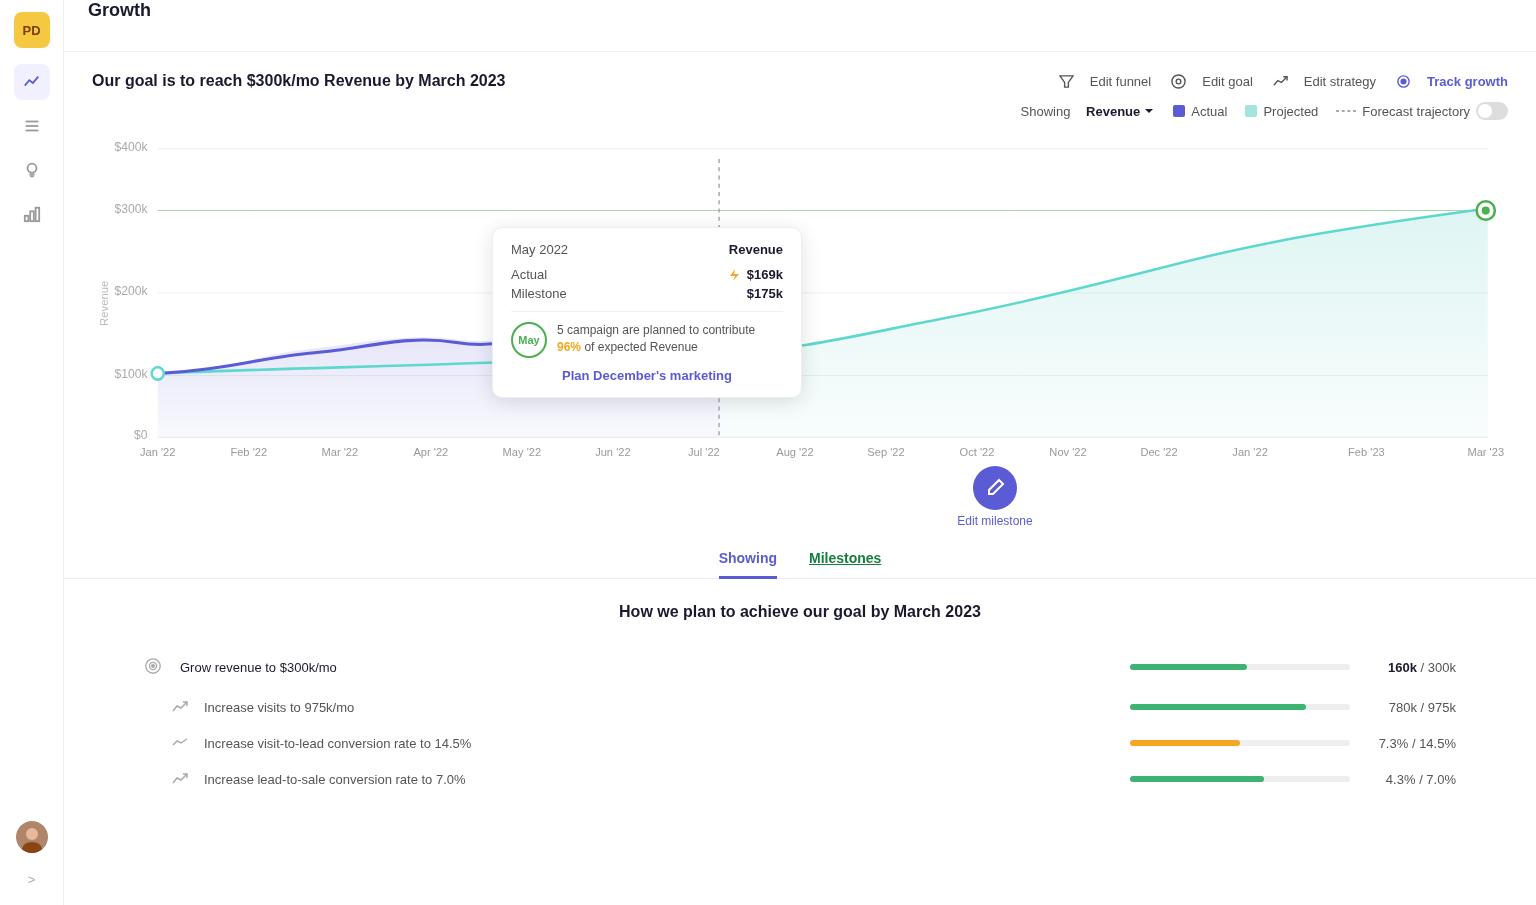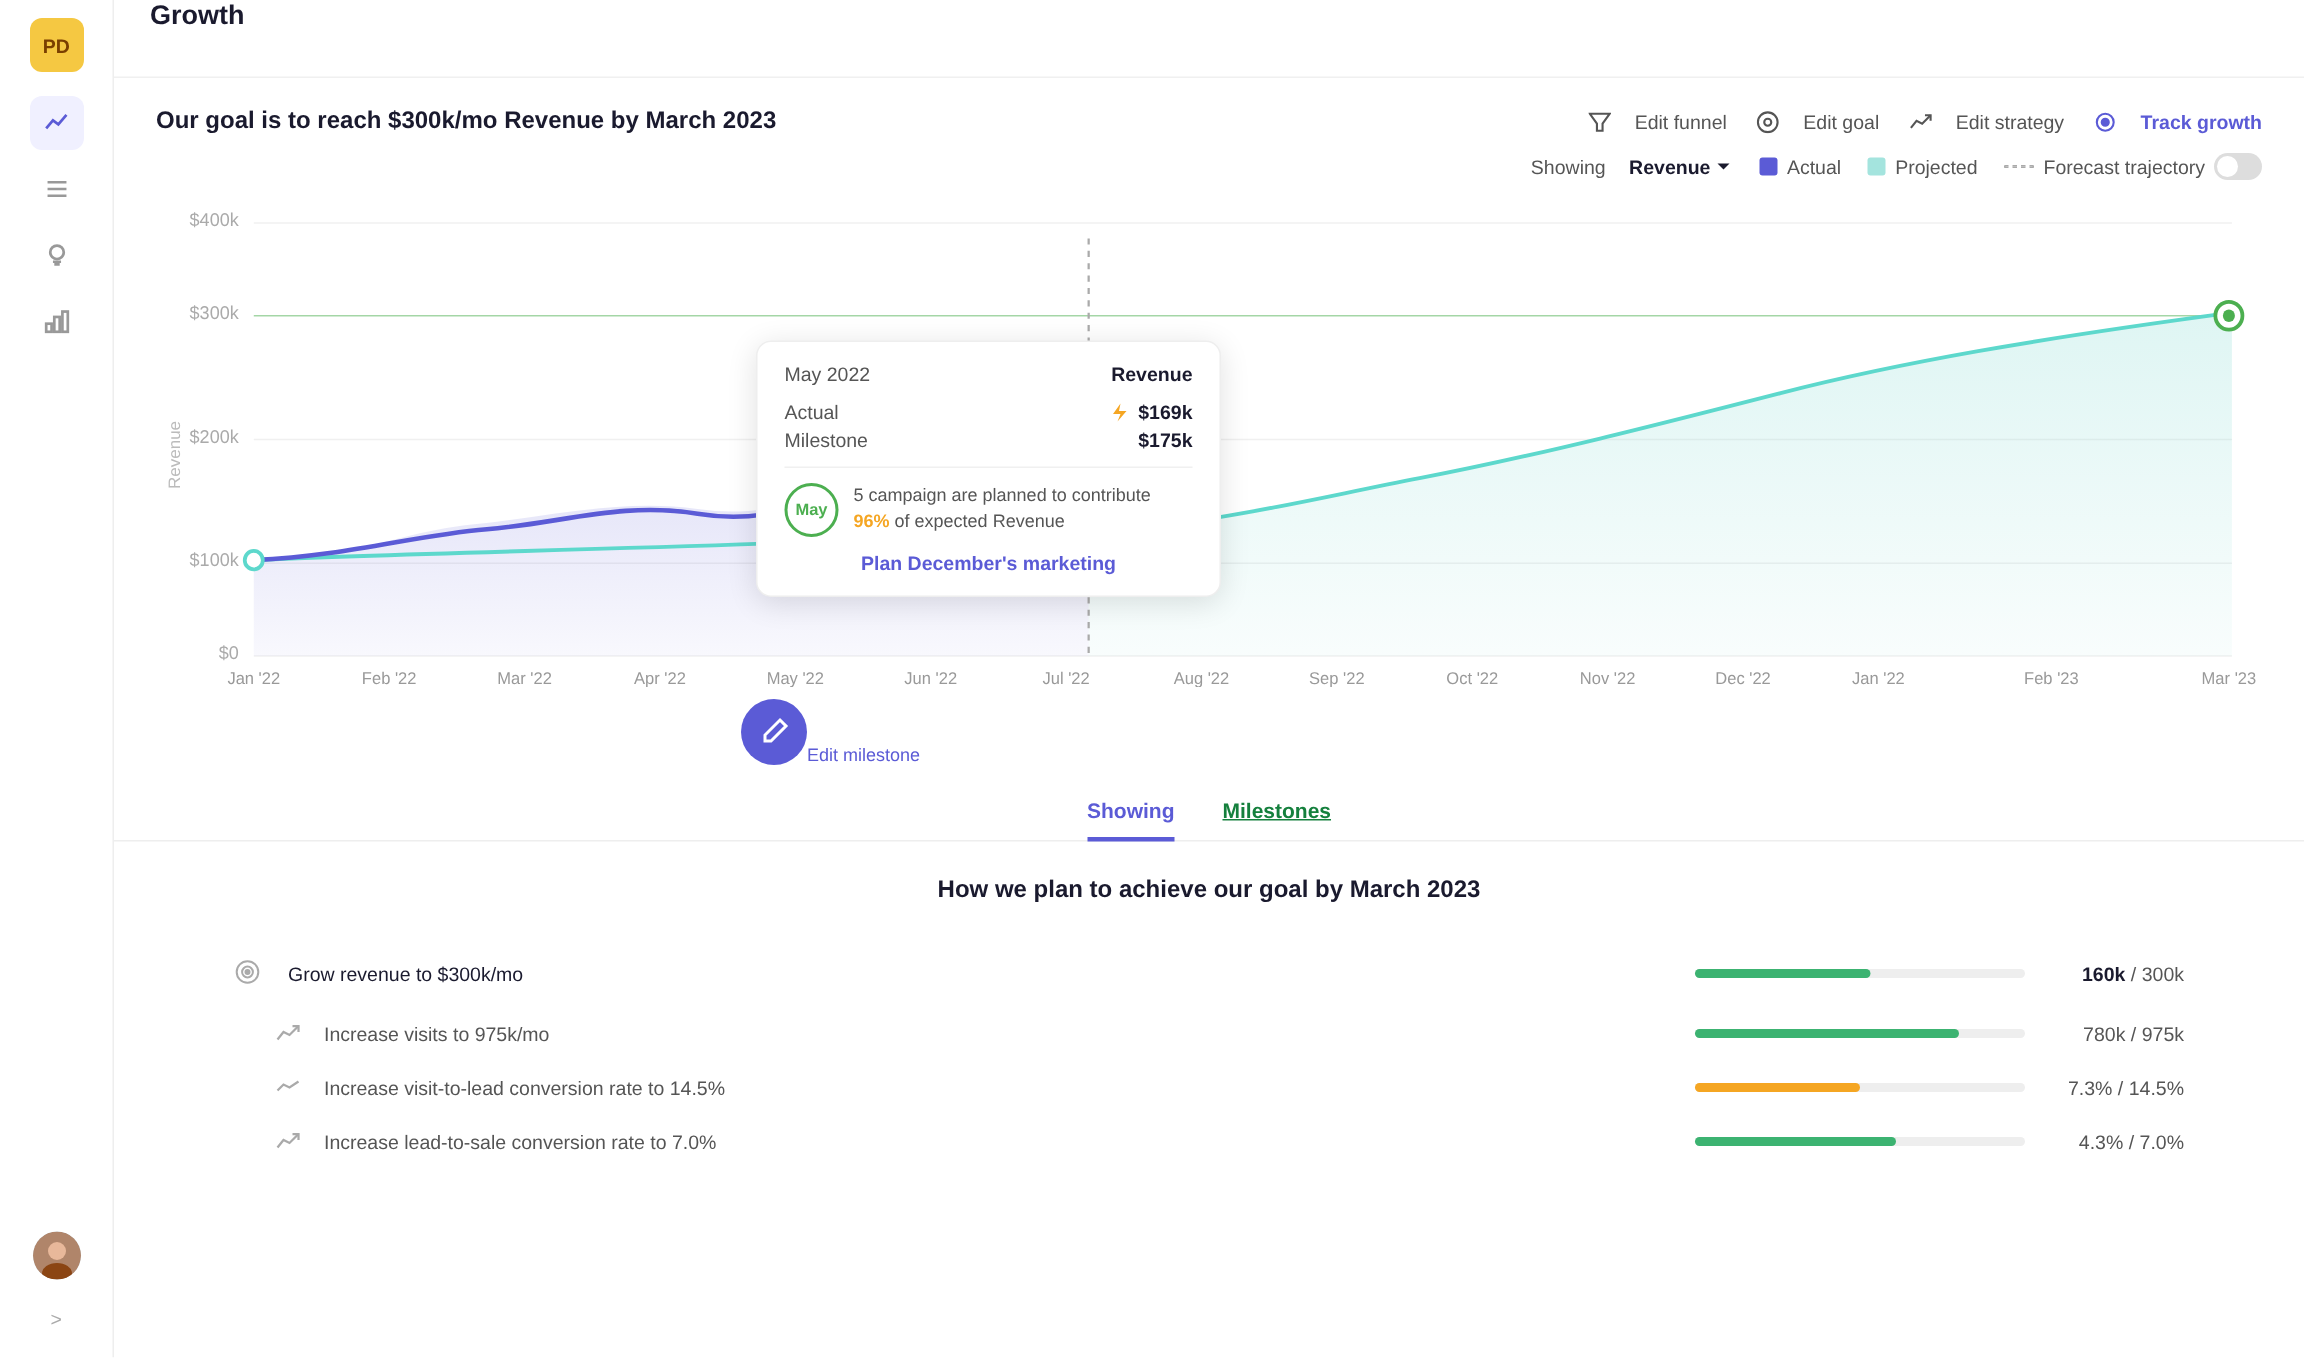--- a/index.html
+++ b/index.html
@@ -1,20 +1,20 @@
 <!DOCTYPE html>
 <html><head>
   <meta charset="utf-8">
   <style>
     * { box-sizing: border-box; margin: 0; padding: 0; }
     body { font-family: -apple-system, BlinkMacSystemFont, 'Segoe UI', sans-serif; background: #fff; display: flex; height: 905px; overflow: hidden; }
 
     
     .sidebar {
-      width: 76px;
+      width: 64px;
       background: #fff;
       border-right: 1px solid #eee;
       display: flex;
       flex-direction: column;
       align-items: center;
       padding: 12px 0;
       gap: 8px;
       flex-shrink: 0;
     }
     .sidebar-avatar {
@@ -203,21 +203,21 @@
     }
     .tooltip-campaign-text { font-size: 12px; color: #555; line-height: 1.4; }
     .tooltip-campaign-text span.pct { color: #f5a623; font-weight: 700; }
     .tooltip-link {
       color: #5b5bd6; font-weight: 600; font-size: 13px;
       cursor: pointer; text-align: center; margin-top: 10px;
     }
 
     
     .edit-milestone-wrap {
-      display: flex; flex-direction: row; align-items: flex-end;
+      display: flex; flex-direction: column; align-items: center;
       margin-top: 8px; margin-left: 390px;
     }
     .edit-milestone-btn {
       width: 44px; height: 44px; border-radius: 50%;
       background: #5b5bd6; color: #fff;
       display: flex; align-items: center; justify-content: center;
       cursor: pointer; border: none; font-size: 18px;
     }
     .edit-milestone-label {
       font-size: 12px; color: #5b5bd6; margin-top: 4px; font-weight: 500;

